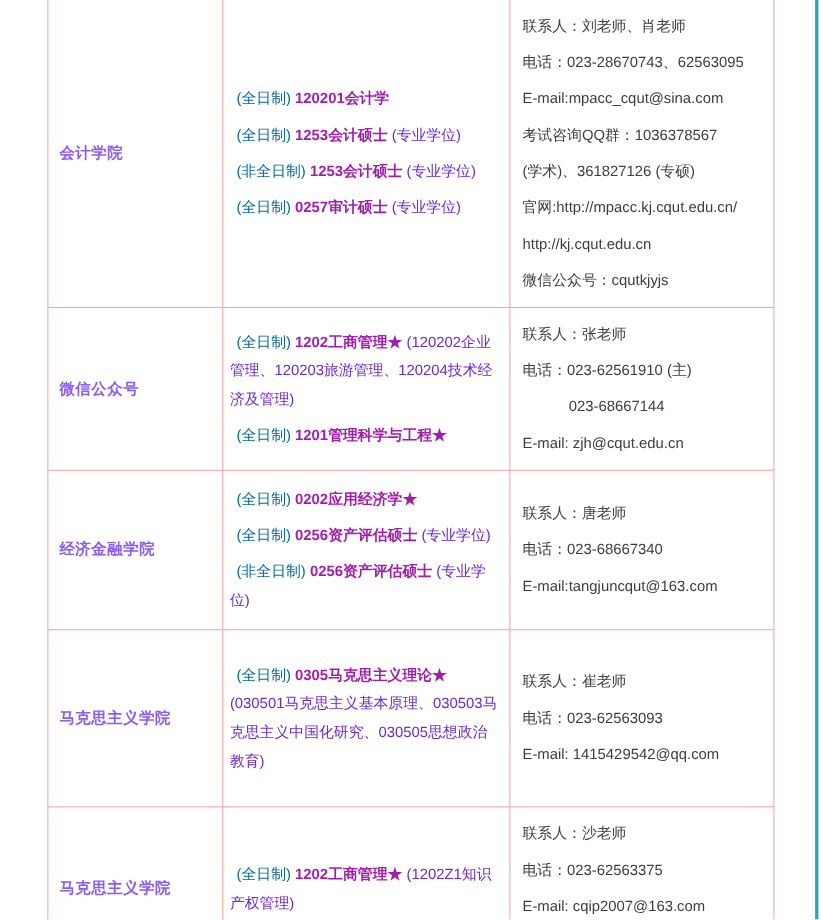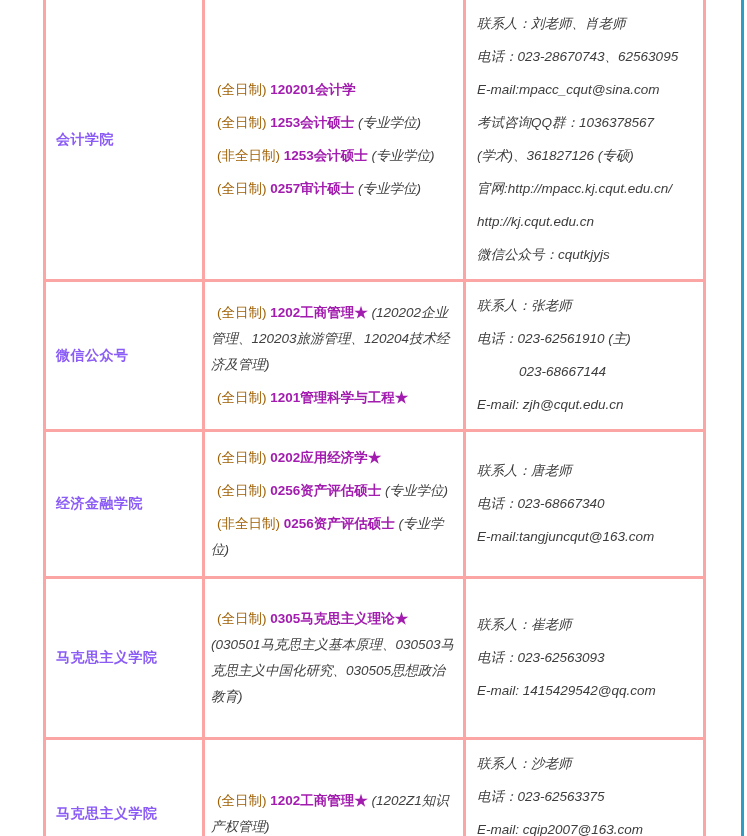--- a/index.html
+++ b/index.html
@@ -15,21 +15,21 @@
     position: absolute; top: 0; left: 741px; width: 3px; height: 836px;
     background: #2e9ec6;
   }
 
   table.contact-table {
     position: absolute; left: 43px; top: 0;
     border-collapse: collapse; table-layout: fixed;
     width: 660px;
   }
   .contact-table td {
-    border: 3px solid #fca5a5;
+    border: 1px solid #fca5a5;
     vertical-align: middle;
     background: #fff;
   }
   .contact-table tr:first-child td { border-top: none; }
   .contact-table tr:nth-child(1) td { height: 274px; }
   .contact-table tr:nth-child(2) td { height: 146px; }
   .contact-table tr:nth-child(3) td { height: 134px; }
   .contact-table tr:nth-child(4) td { height: 161px; }
   .contact-table tr:nth-child(5) td { height: 139px; }
 
@@ -39,27 +39,27 @@
     letter-spacing: 0.5px;
   }
   td.programs-cell {
     padding: 6px 8px 6px 6px;
     font-size: 13.5px; color: #3d3d3d;
   }
   .program {
     margin: 7px 0; line-height: 26px;
     text-indent: 6px;
   }
-  .p-mode { color: #a16207; }
+  .p-mode { color: #0369a1; }
   .p-name { color: #a21caf; font-weight: bold; }
-  .p-note { color: #404040; font-style: italic; }
+  .p-note { color: #6d28d9; }
 
   td.contact-cell {
     padding: 4px 8px 4px 11px;
-    font-size: 13.5px; color: #3d3d3d; font-style: italic;
+    font-size: 13.5px; color: #3d3d3d;
   }
   .c-line { margin: 7px 0; line-height: 26px; }
   .c-line.indent { padding-left: 42px; }
 </style>
 </head>
 <body>
 
 <div class="page" style="background: rgb(255, 255, 255);">
   <table class="contact-table">
     <colgroup>

